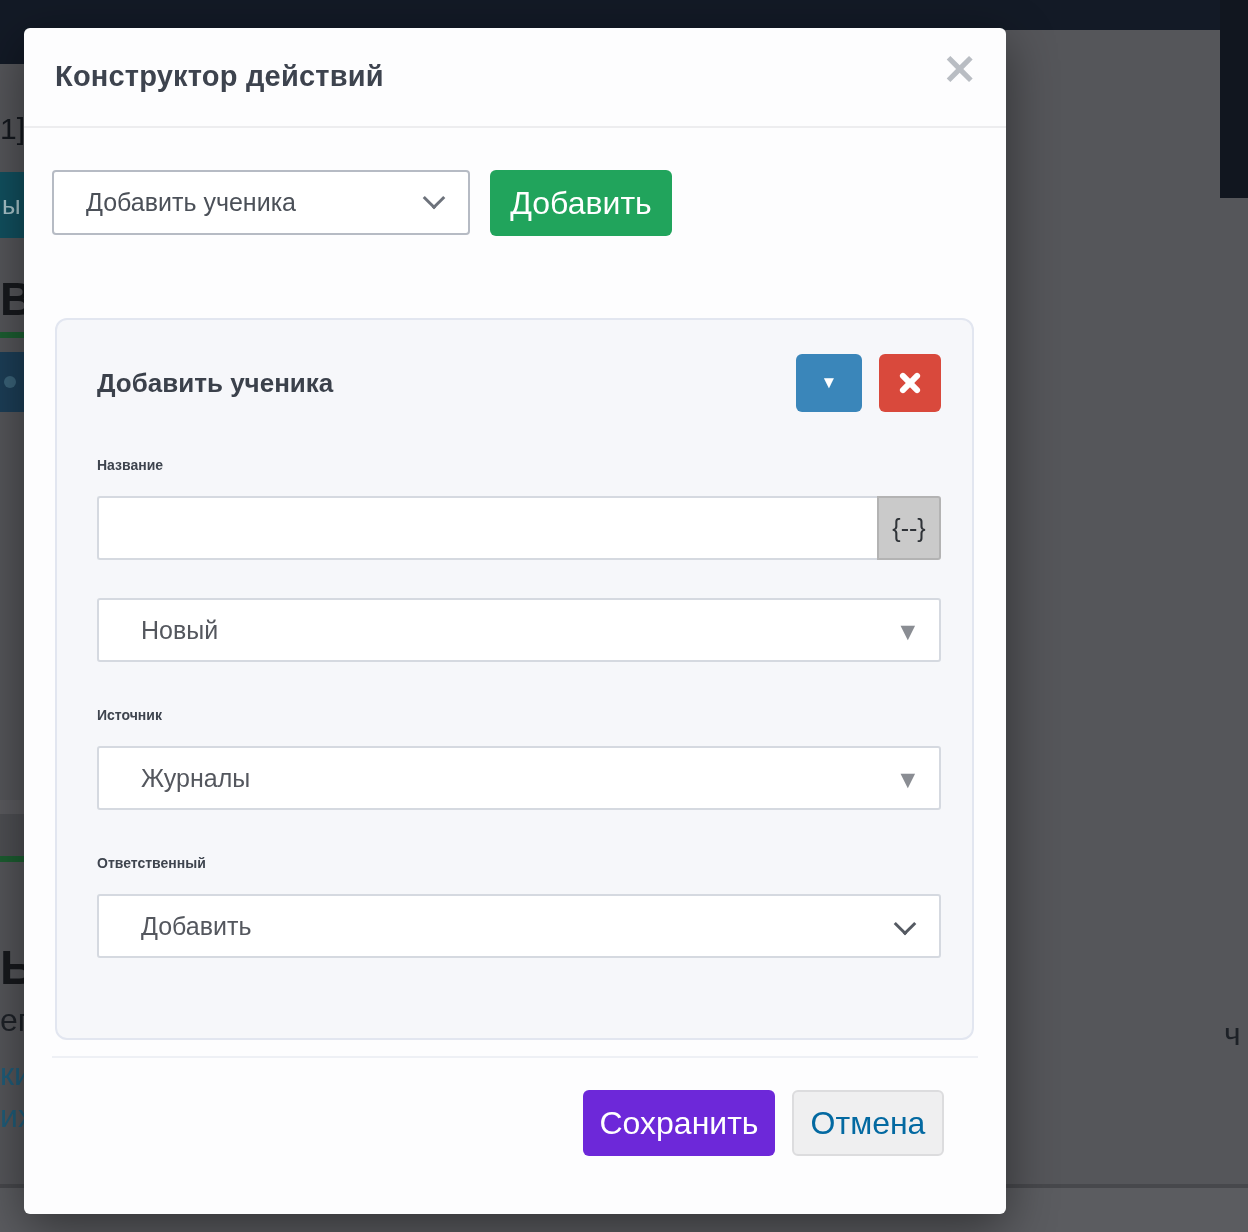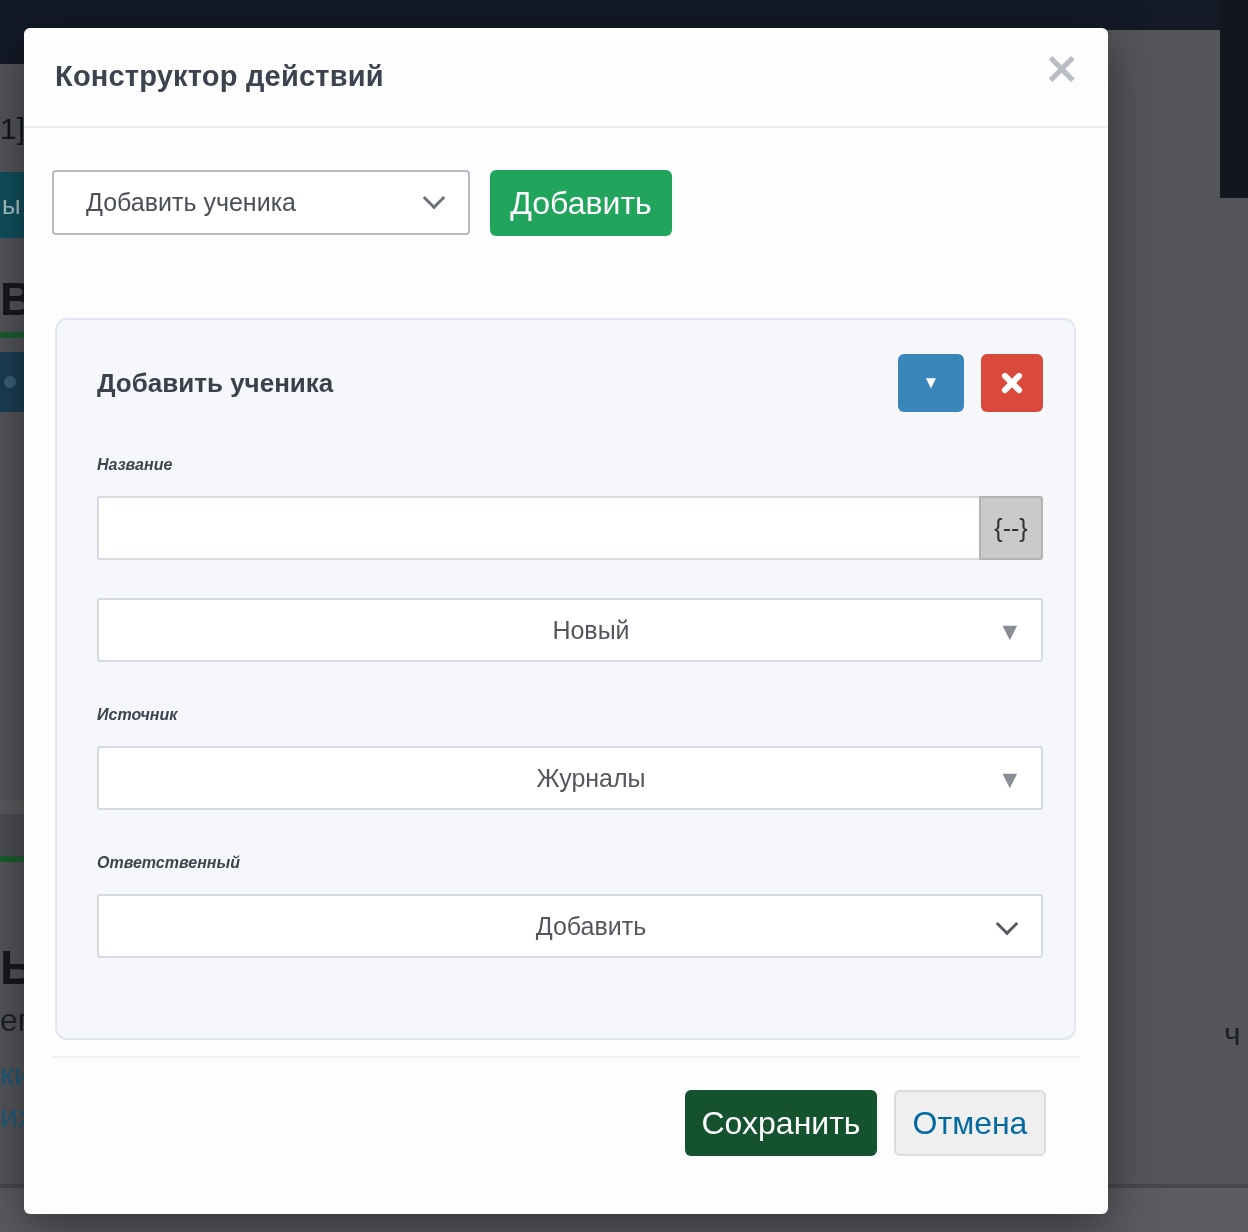--- a/index.html
+++ b/index.html
@@ -28,21 +28,21 @@
   .bd-heading-soft  { left:0; top:940px; font-size:48px; font-weight:700; color:#17191d; }
   .bd-text-eg       { left:0; top:1002px; font-size:32px; font-weight:400; color:#1d2127; }
   .bd-link-ki       { left:0; top:1056px; font-size:32px; font-weight:400; color:#1f5d7a; }
   .bd-link-ih       { left:0; top:1098px; font-size:32px; font-weight:400; color:#1f5d7a; }
   .bd-text-ch       { left:1224px; top:1016px; font-size:32px; font-weight:400; color:#1d2127; }
   .bd-hr            { left:0; top:1184px; width:1248px; height:4px; background:#47484c; }
   .bd-footer-band   { left:0; top:1188px; width:1248px; height:44px; background:#5b5c60; }
 
   
   .modal {
-    position:absolute; left:24px; top:28px; width:1084px; height:1186px;
+    position:absolute; left:24px; top:28px; width:982px; height:1186px;
     background:#fdfdfe; border-radius:6px;
     box-shadow:0 14px 50px rgba(0,0,0,.45);
   }
   .modal-header {
     position:relative; height:100px; padding:32px 30px 0 31px;
     border-bottom:2px solid #ededef;
   }
   .modal-title { font-size:29px; font-weight:700; color:#3d434e; letter-spacing:.2px; }
   .modal-close {
     position:absolute; right:28px; top:18px; font-size:44px; line-height:44px;
@@ -88,37 +88,37 @@
             transform:translate(-50%,-50%); }
   .x-icon::before, .x-icon::after {
     content:""; position:absolute; left:50%; top:50%; width:26px; height:6px;
     background:#fff; border-radius:3px;
   }
   .x-icon::before { transform:translate(-50%,-50%) rotate(45deg); }
   .x-icon::after  { transform:translate(-50%,-50%) rotate(-45deg); }
 
   .form-group { margin-top:38px; }
   .form-group:first-of-type { margin-top:42px; }
-  .form-label { font-size:16px; font-weight:700; color:#3e444e; line-height:30px;font-style:italic; }
+  .form-label { font-size:14px; font-weight:700; color:#3e444e; line-height:30px; }
   .field { margin-top:16px; height:64px; }
   .input-group { display:flex; height:64px; }
   .text-input {
     flex:1; height:64px; background:#fff; border:2px solid #d5d9e0;
     border-right:none; border-radius:3px 0 0 3px;
     font-size:24px; color:#4b5058; padding:0 20px; outline:none;
     font-family:inherit;
   }
   .input-addon {
     width:64px; height:64px; background:#cacaca; border:2px solid #b3b3b3;
     border-radius:0 3px 3px 0; font-size:25px; color:#2f3338;
     display:flex; align-items:center; justify-content:center; cursor:pointer;
   }
   .fld-select {
     position:relative; height:64px; background:#fff; border:2px solid #d5d9e0;
-    border-radius:3px; cursor:pointer;text-align:center;
+    border-radius:3px; cursor:pointer;
   }
   .fld-select .select-text {
     display:block; line-height:60px; padding-left:42px; font-size:25px; color:#54575e;
   }
   .caret-filled {
     position:absolute; right:24px; top:20px; font-size:19px; color:#8a8d93;
     font-family:"DejaVu Sans",sans-serif;
   }
   .fld-select .chev { right:26px; top:20px; border-color:#555a62; }
 
@@ -214,17 +214,17 @@
       <div class="field fld-select">
         <span class="select-text">Добавить</span>
         <span class="chev"></span>
       </div>
     </div>
   </div>
 
   <div class="modal-footer-sep"></div>
 
   <div class="modal-footer">
-    <button class="btn btn-save" style="background:#14532d">Сохранить</button>
+    <button class="btn btn-save" style="background:#6d28d9">Сохранить</button>
     <button class="btn btn-cancel">Отмена</button>
   </div>
 
 </div>
 
 </body></html>

